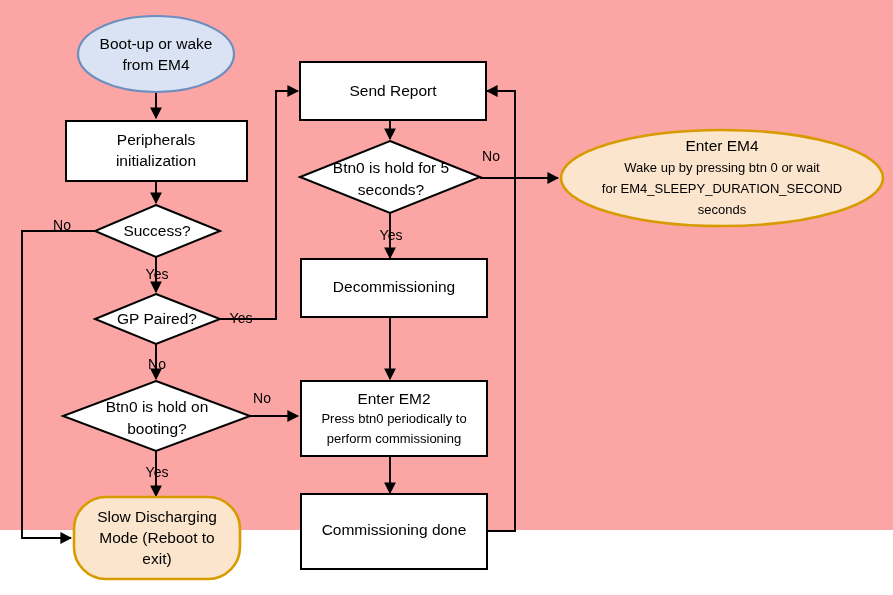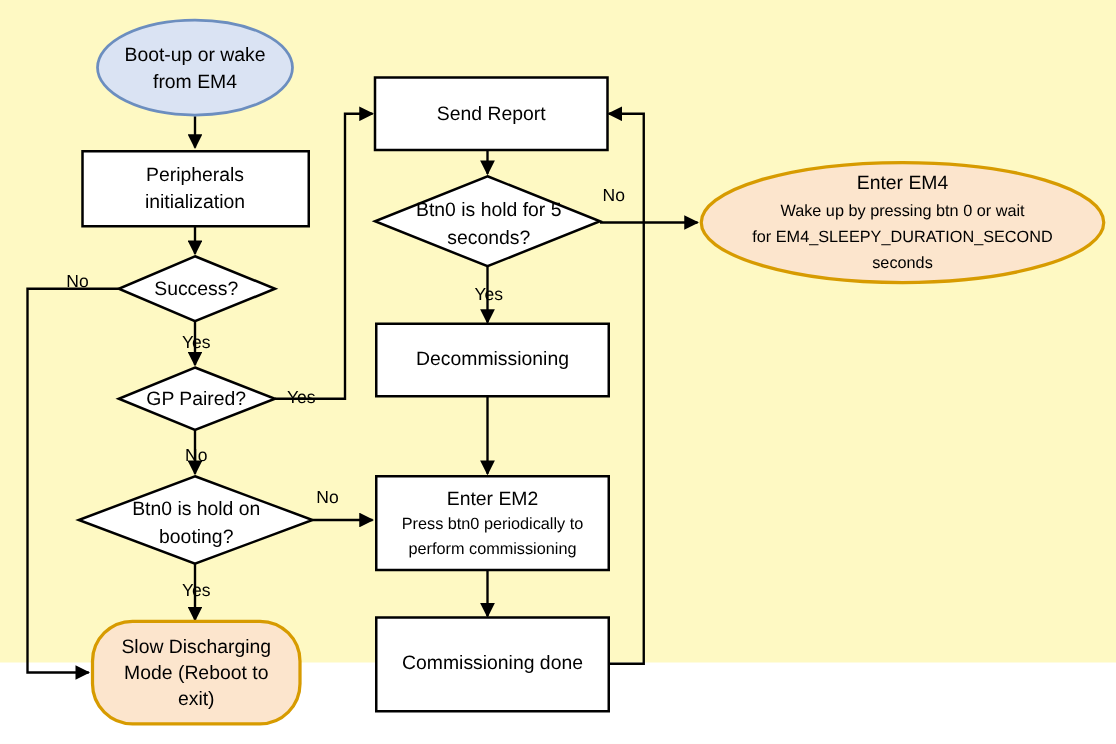--- a/index.html
+++ b/index.html
@@ -10,21 +10,21 @@
   body {
     width: 893px;
     height: 595px;
     overflow: hidden;
     font-family: "Liberation Sans", sans-serif;
   }
   #flowchart-root {
     position: relative;
     width: 893px;
     height: 530px;
-    background: #fef9c3;
+    background: #fca5a5;
   }
   svg#chart {
     display: block;
     width: 893px;
     height: 595px;
   }
   .node-text {
     font-family: "Liberation Sans", sans-serif;
     fill: #000000;
     text-anchor: middle;

